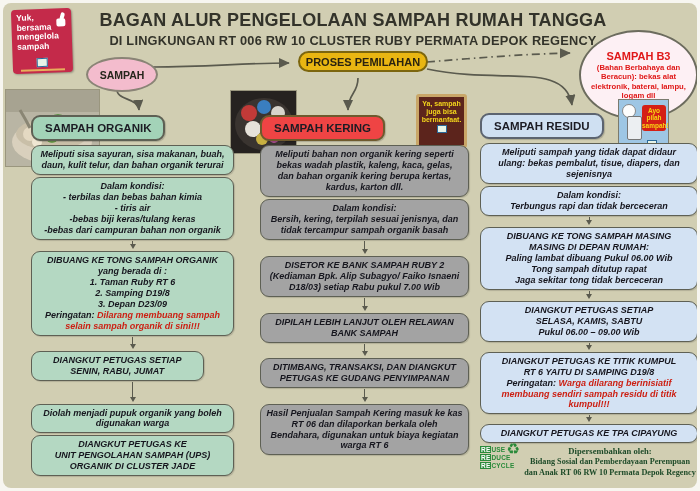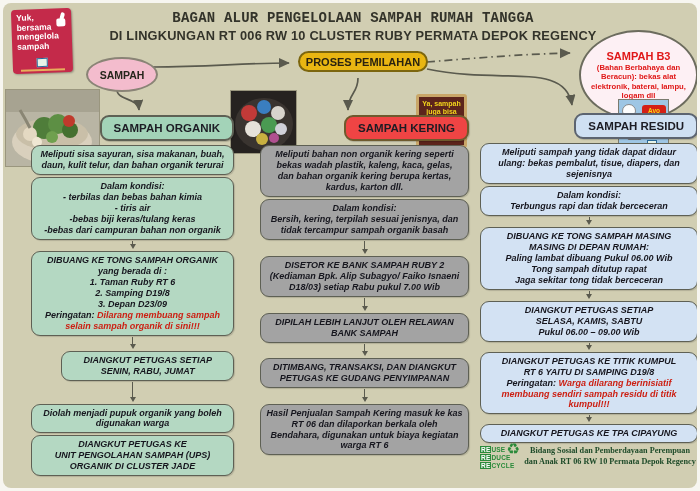--- a/index.html
+++ b/index.html
@@ -4,21 +4,21 @@
 <style>
   html,body{margin:0;padding:0;}
   body{width:700px;height:491px;background:#f7f6f0;font-family:"Liberation Sans",sans-serif;overflow:hidden;}
   .poster{position:absolute;left:3px;top:3px;width:694px;height:485px;background:#d1ceb2;border-radius:8px;overflow:hidden;}
 
   
   .connectors{position:absolute;left:0;top:0;width:694px;height:485px;pointer-events:none;}
 
   
   .title{position:absolute;left:70px;top:7px;width:560px;text-align:center;color:#33332a;font-weight:bold;}
-  .title .l1{font-size:14px;letter-spacing:.2px;font-family:Liberation Mono, monospace;}
+  .title .l1{font-size:18px;letter-spacing:.2px;}
   .title .l2{font-size:12.8px;letter-spacing:.2px;margin-top:2px;}
 
   
   .campaign{position:absolute;left:9px;top:6px;width:60px;height:64px;background:#c42a4a;border-radius:4px;transform:rotate(-2deg);box-shadow:1px 1px 2px rgba(0,0,0,.3);padding:4px 3px 2px 5px;box-sizing:border-box;}
   .campaign .txt{color:#fff;font-weight:bold;font-size:8.5px;line-height:1.12;white-space:pre-line;}
   .thumb{position:absolute;right:3px;top:4px;width:13px;height:14px;}
   .thumb .fist{position:absolute;left:1px;bottom:0;width:9px;height:8px;background:#fff;border-radius:2px;}
   .thumb .up{position:absolute;left:5px;top:0;width:4px;height:8px;background:#fff;border-radius:2px;transform:rotate(18deg);}
   .campaign .mini-logo{position:absolute;left:24px;bottom:6px;width:9px;height:7px;background:#e8f4e8;border:1px solid #2a6a9a;}
   .campaign .url-strip{position:absolute;left:8px;bottom:2px;width:44px;height:2px;background:#f0d060;opacity:.8;}
@@ -40,21 +40,21 @@
   .stk-kering{position:absolute;left:413px;top:91px;width:51px;height:54px;background:#5c241c;border:3px solid #c9a668;border-radius:3px;box-sizing:border-box;padding:3px 2px;}
   .stk-kering .txt{color:#f2d41c;font-weight:bold;font-size:7px;line-height:1.15;white-space:pre-line;text-align:center;}
   .stk-kering .mini-logo{display:block;margin:1px auto 0;width:8px;height:6px;background:#e8f4e8;border:1px solid #2a6a9a;}
   .stk-residu{position:absolute;left:615px;top:96px;width:51px;height:53px;background:#9ec6e4;border:1px solid #7a7a6e;box-sizing:border-box;}
   .stk-residu .char{position:absolute;left:3px;top:4px;width:12px;height:12px;background:#fdfdfd;border-radius:50%;border:1px solid #888;}
   .stk-residu .bin{position:absolute;left:8px;top:16px;width:13px;height:22px;background:#eceff2;border:1px solid #777;border-radius:2px;}
   .stk-residu .tag{position:absolute;right:2px;top:5px;width:24px;height:26px;background:#d42016;border-radius:3px;color:#f8d612;font-weight:bold;font-size:6.5px;line-height:1.15;text-align:center;white-space:pre-line;padding-top:2px;box-sizing:border-box;}
   .stk-residu .mini-logo{position:absolute;left:28px;bottom:3px;width:8px;height:6px;background:#e8f4e8;border:1px solid #2a6a9a;}
 
   
-  .col{position:absolute;display:flex;flex-direction:column;align-items:flex-end;}
+  .col{position:absolute;display:flex;flex-direction:column;align-items:flex-start;}
   .col-organik{left:28px;top:112px;width:203px;}
   .col-kering{left:257px;top:112px;width:209px;}
   .col-residu{left:477px;top:110px;width:218px;}
 
   .hdr{font-weight:bold;font-size:11.5px;text-align:center;padding:5px 12px;border-radius:9px;border:2px solid #5e6054;color:#1c1c24;margin-bottom:3px;box-shadow:1px 1px 1px rgba(0,0,0,.18);}
   .bx{width:100%;box-sizing:border-box;border:1.6px solid #5e6054;border-radius:9px;padding:3px 5px;margin:1px 0;font-size:9px;line-height:1.22;text-align:center;color:#16161e;font-weight:bold;box-shadow:1px 1px 1px rgba(0,0,0,.15);font-style:italic;}
   .pre{white-space:pre-line;}
   .green{background:#b4d8c2;}
   .green-h{background:#a3d3b8;}
   .orange{background:#a3a3a3;}
@@ -275,18 +275,19 @@
   </div>
 
   <div class="credits">
     <div class="re-logo">
       <span class="sym">♻</span>
       <span class="re-row"><span class="re-prefix">RE</span><span class="re-rest">USE</span></span>
       <span class="re-row"><span class="re-prefix">RE</span><span class="re-rest">DUCE</span></span>
       <span class="re-row"><span class="re-prefix">RE</span><span class="re-rest">CYCLE</span></span>
     </div>
     <div class="credit-text">
+      <div class="h">Dipersembahkan oleh:</div>
       <div>Bidang Sosial dan Pemberdayaan Perempuan</div>
       <div>dan Anak RT 06 RW 10 Permata Depok Regency</div>
     </div>
   </div>
 
 </div>
 
 </body></html>

